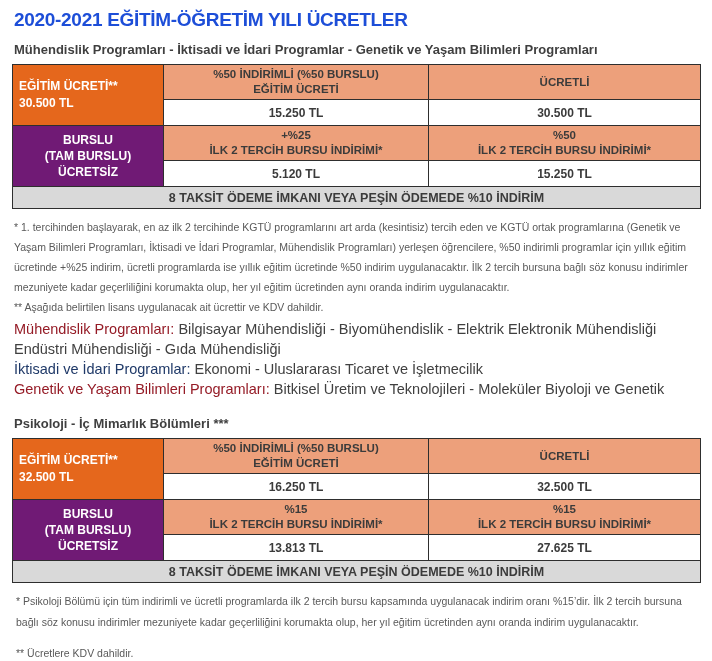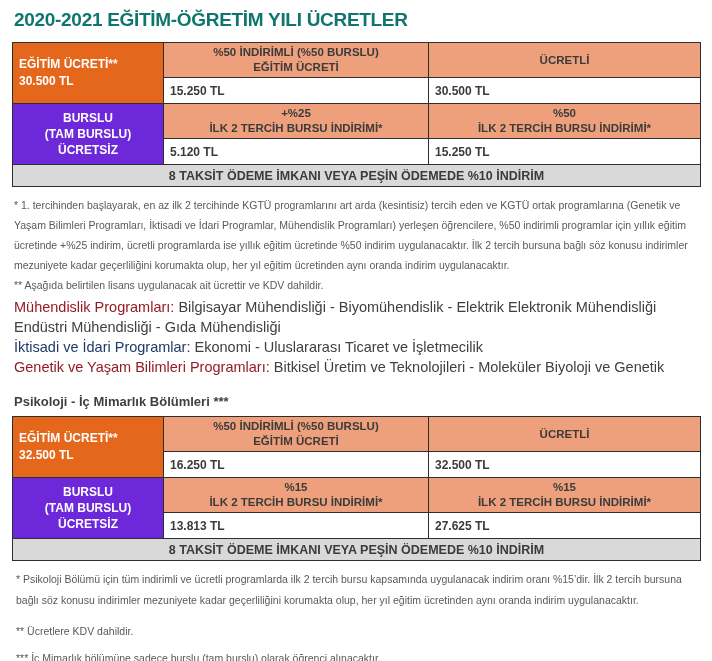--- a/index.html
+++ b/index.html
@@ -5,50 +5,50 @@
   * { box-sizing: border-box; }
   html, body { margin: 0; padding: 0; background: #ffffff; }
   body { font-family: "Liberation Sans", sans-serif; color: #3f3f3f; }
   .page {
     width: 712px; height: 661px; overflow: hidden;
     background: #ffffff; padding: 6px 12px 0 12px;
   }
 
   
   .page-title {
-    color: #0f766e; font-size: 19px; font-weight: bold;
+    color: #1d4ed8; font-size: 19px; font-weight: bold;
     letter-spacing: -0.3px; margin: 3px 0 11px 2px;
   }
   .section-subtitle {
     color: #3f3f3f; font-size: 13px; font-weight: bold;
     margin: 0 0 7px 2px;
   }
   .section2-subtitle { margin-top: 17px; }
 
   
   table.fee-table {
     border-collapse: collapse; width: 688px; table-layout: fixed;
   }
   table.fee-table td { border: 1px solid #2e2e2e; padding: 2px 6px; }
   col.c1 { width: 151px; } col.c2 { width: 265px; } col.c3 { width: 272px; }
 
   td.cell-orange {
     background: #e5671c; color: #ffffff; 
     font-weight: bold; font-size: 12px; line-height: 17px;
   }
   td.cell-salmon-left {
-    background: #6d28d9; color: #ffffff; text-align: center;
+    background: #701a75; color: #ffffff; text-align: center;
     font-weight: bold; font-size: 12px; line-height: 16px;
   }
   td.cell-head {
     background: #eda07b; color: #3b3b3b; text-align: center;
     font-weight: bold; font-size: 11.5px; line-height: 15px; height: 33px;
   }
   td.cell-value {
-    background: #ffffff; color: #3b3b3b; 
+    background: #ffffff; color: #3b3b3b; text-align: center;
     font-weight: bold; font-size: 12px; height: 26px;
   }
   td.cell-installment {
     background: #d9d9d9; color: #3b3b3b; text-align: center;
     font-weight: bold; font-size: 12.5px; height: 22px; padding-left: 8px;
   }
   .cline { display: block; }
 
   
   .footnote {
@@ -70,20 +70,21 @@
   .bottom-notes .fn-multiline { line-height: 21px; }
   .bottom-notes .fn-single { margin-top: 14px; line-height: 13px; }
 </style>
 </head>
 <body>
 
 <div class="page">
 
   <h1 class="page-title">2020-2021 EĞİTİM-ÖĞRETİM YILI ÜCRETLER</h1>
 
+  <div class="section-subtitle">Mühendislik Programları - İktisadi ve İdari Programlar - Genetik ve Yaşam Bilimleri Programları</div>
 
   <table class="fee-table">
     <colgroup>
         <col class="c1">
         <col class="c2">
         <col class="c3">
       </colgroup>
     <tbody>
         <tr>
       <td class="cell-orange" rowspan="2">

